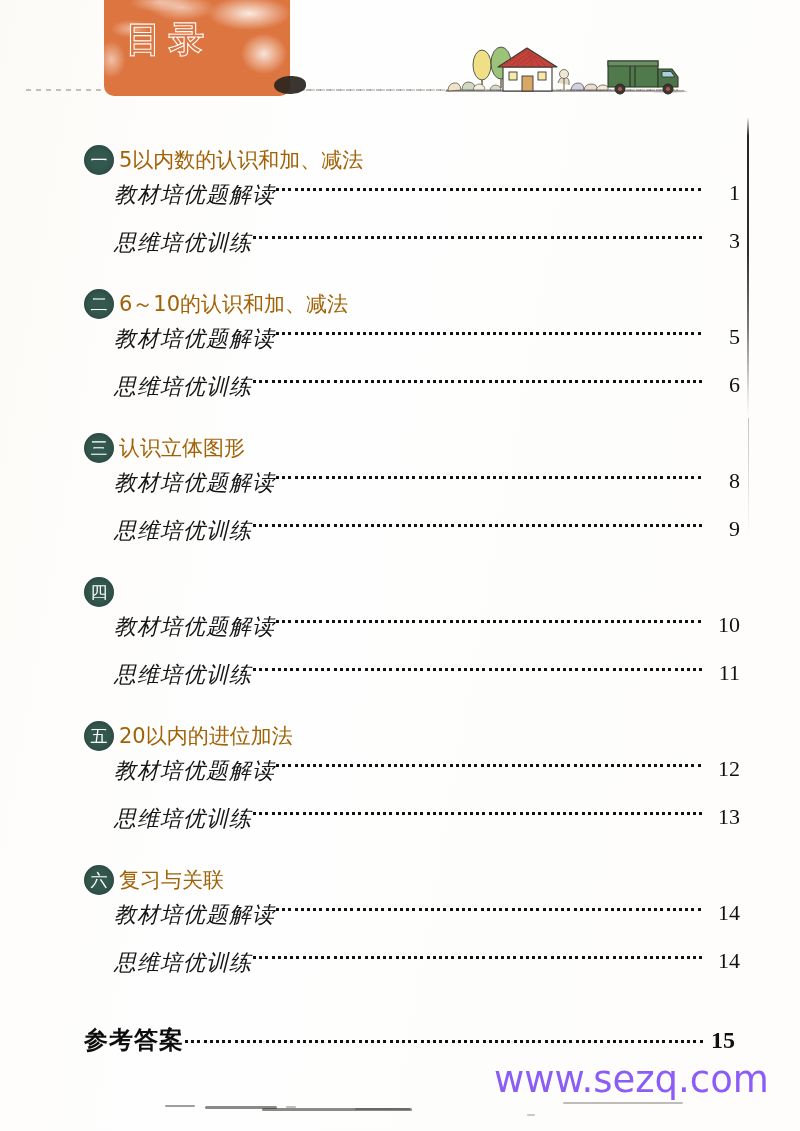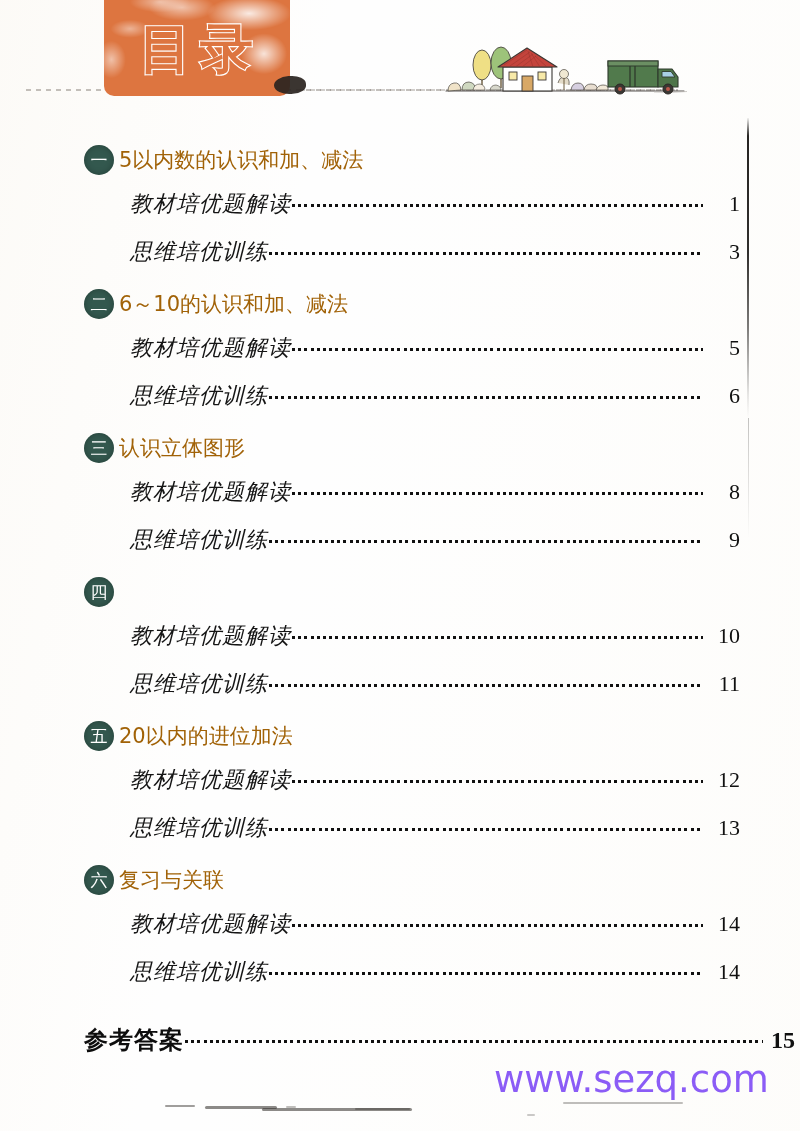--- a/index.html
+++ b/index.html
@@ -65,29 +65,28 @@
       radial-gradient(ellipse 34px 30px at 86% 56%, rgba(255,255,255,0.80) 0%, rgba(255,255,255,0) 68%),
       radial-gradient(ellipse 26px 12px at 14% 30%, rgba(255,255,255,0.45) 0%, rgba(255,255,255,0) 75%),
       radial-gradient(ellipse 20px 26px at 4% 62%, rgba(255,255,255,0.55) 0%, rgba(255,255,255,0) 72%),
       radial-gradient(ellipse 40px 14px at 30% 2%, rgba(255,255,255,0.5) 0%, rgba(255,255,255,0) 75%);
   }
   .banner-text {
     position: absolute;
     left: 22px;
     top: 22px;
     font-family: "DejaVu Sans", sans-serif;
-    font-size: 53px;
-    font-weight: bold;
+    font-size: 35px;
+    font-weight: normal;
     letter-spacing: 8px;
     color: #dd7540;
     -webkit-text-stroke: 2.2px #ffffff;
     paint-order: stroke fill;
     line-height: 1;
     white-space: nowrap;
-    margin-left: 13px;
   }
   .banner-blot {
     position: absolute;
     left: 274px;
     top: 76px;
     width: 32px;
     height: 18px;
     background: #2a2420;
     border-radius: 50% 50% 45% 55%;
     transform: rotate(-4deg);
@@ -162,25 +161,24 @@
   .chapter-title {
     font-family: "DejaVu Sans", "Liberation Sans", sans-serif;
     font-size: 21px;
     color: #a16207;
     letter-spacing: 0px;
     white-space: nowrap;
   }
 
   .entry {
     display: flex;
-    align-items: center;
+    align-items: flex-start;
     padding-left: 114px;
     padding-right: 60px;
     height: 48px;
-    margin-left: 16px;
   }
   .entry-label {
     font-family: "DejaVu Serif", "Liberation Serif", serif;
     font-size: 22px;
     color: #151515;
     white-space: nowrap;
     letter-spacing: 1px;
     font-style: italic;
     font-weight: 500;
   }
@@ -212,20 +210,21 @@
 
   
   .answers {
     position: absolute;
     left: 0;
     top: 1024px;
     width: 800px;
     display: flex;
     align-items: baseline;
     padding-left: 84px;
+    padding-right: 60px;
     box-sizing: border-box;
   }
   .answers .entry-label {
     font-size: 24px;
     font-weight: bold;
     font-style: normal;
     color: #0d0d0d;
   }
   .answers .page-num {
     font-size: 24px;

